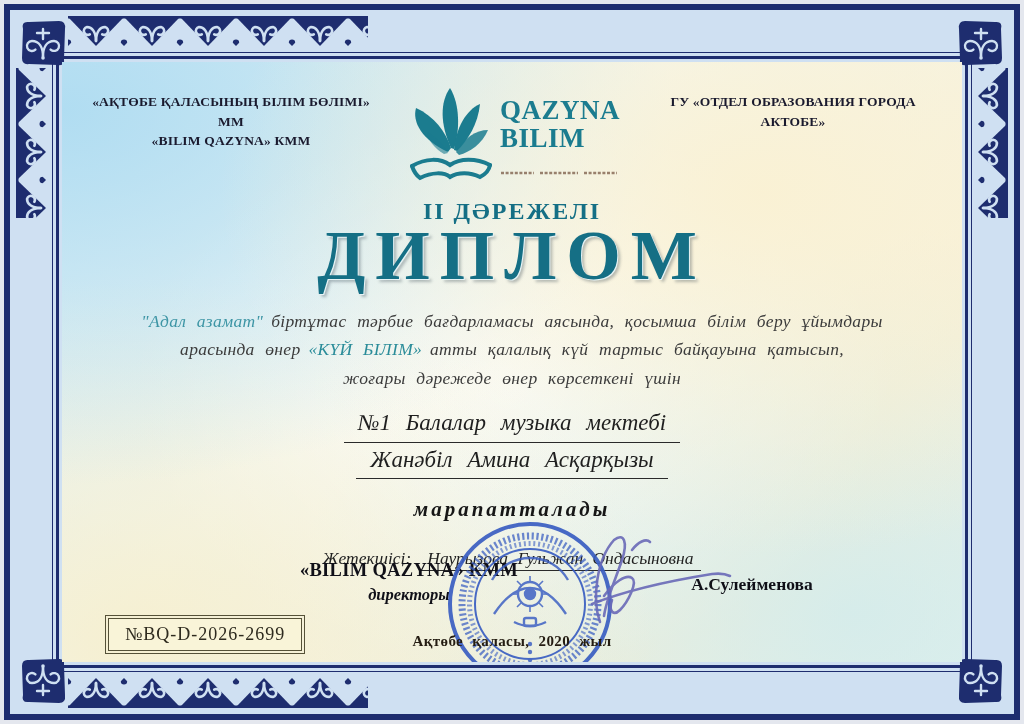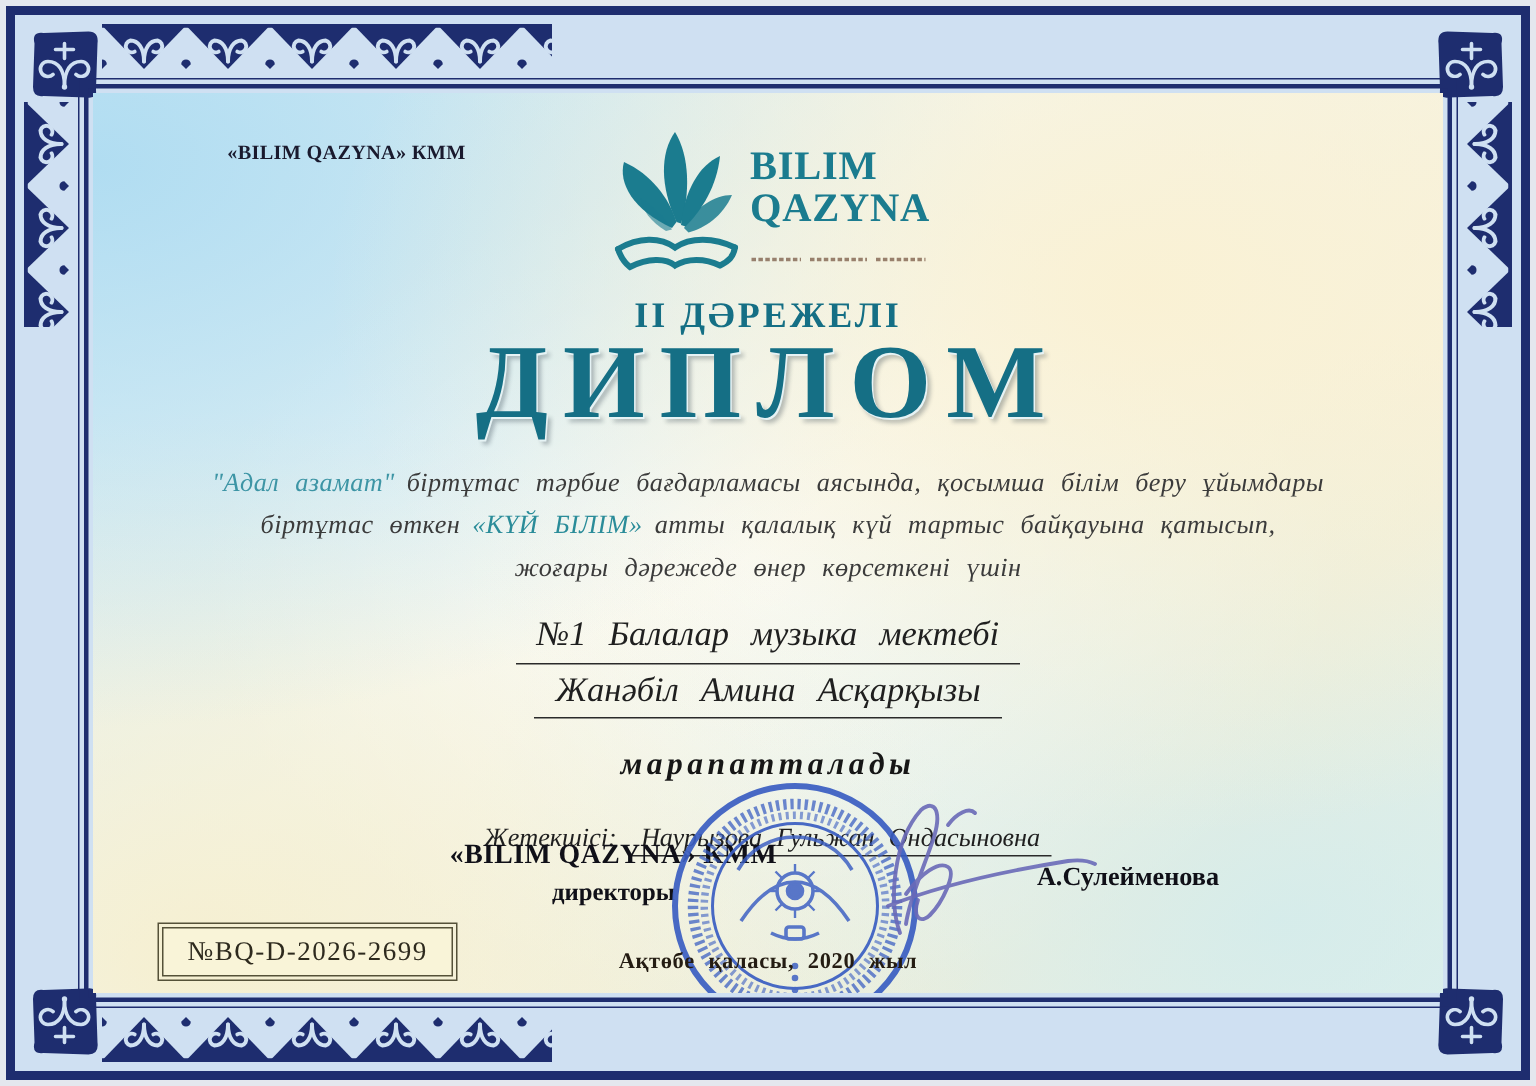--- a/index.html
+++ b/index.html
@@ -55,21 +55,21 @@
   .uline { display:inline-block; border-bottom:1.6px solid #2a2a2a; padding:0 14px 1px 14px; }
   .award { margin-top:18px; font-style:italic; font-weight:bold; font-size:21px; letter-spacing:3px; color:#161616;font-family:Liberation Serif, serif; }
 
   
   .supervisor { margin-top:26px; font-style:italic; font-size:17.5px; color:#1f1f1f; word-spacing:5px; }
   .supervisor .uline { padding:0 8px 1px 8px; }
 
   
   .org-sign { position:absolute; left:212px; top:498px; width:270px; text-align:center; }
   .org-sign .org-name { font-weight:bold; font-size:18.5px; letter-spacing:.3px; color:#101018; }
-  .org-sign .org-role { font-weight:bold; font-size:16.5px; margin-top:4px; color:#101018; }
+  .org-sign .org-role { font-weight:bold; font-size:16.5px; margin-top:4px; color:#101018;font-style:italic; }
   .signer { position:absolute; left:590px; top:512px; width:200px; font-weight:bold; font-size:17.5px; color:#101018; text-align:center; }
   .stamp { position:absolute; left:382px; top:456px; width:172px; height:172px; opacity:.92; }
   .signature { position:absolute; left:500px; top:468px; width:175px; height:105px; }
 
   .serial-box { position:absolute; left:46px; top:556px; background:rgba(250,244,216,.9);
     border:1.5px solid #555138; outline:1px solid #555138; outline-offset:2px;
     font-size:18px; color:#2e2a1e; padding:5px 16px; letter-spacing:1px; }
 
   .footer { position:absolute; left:0; right:0; bottom:12px; font-weight:bold; font-size:15px; color:#241c12; word-spacing:5px; letter-spacing:.4px; }
 </style>
@@ -139,63 +139,65 @@
     <svg class="corner corner-br" viewBox="0 0 52 52">
         <use href="#cornerg"></use>
       </svg>
 
     <div class="inner-line"></div>
 
     <div class="content">
 
       <div class="header">
         <div class="org">
+          <div>«АҚТӨБЕ ҚАЛАСЫНЫҢ БІЛІМ БӨЛІМІ» ММ</div>
           <div>«BILIM QAZYNA» КММ</div>
         </div>
 
         <div class="logo-wrap">
           <svg width="92" height="104" viewBox="0 0 92 104" xmlns="http://www.w3.org/2000/svg">
             <g fill="#1b7c8f">
               <path d="M44 70 C18 58 8 40 12 26 C30 34 42 50 47 66 Z"></path>
               <path d="M47 66 C36 42 36 20 46 6 C56 22 56 48 50 67 Z"></path>
               <path d="M50 68 C52 46 62 28 76 22 C74 42 64 58 53 69 Z"></path>
               <path d="M52 70 C60 56 72 48 84 48 C78 62 66 70 55 73 Z" opacity=".85"></path>
               <path d="M40 72 C30 66 24 58 23 50 C33 56 40 64 44 71 Z" opacity=".6"></path>
             </g>
             <g fill="none" stroke="#1b7c8f" stroke-width="4" stroke-linecap="round">
               <path d="M8 84 C22 76 36 76 46 83 C56 76 72 76 86 83"></path>
               <path d="M8 84 C10 90 12 93 16 96 C28 90 40 90 46 95 C54 90 66 90 76 95 C82 92 85 89 86 83"></path>
             </g>
           </svg>
           <div class="logo-text">
+            <div>QAZYNA</div>
             <div>BILIM</div>
-            <div>QAZYNA</div>
             <svg class="logo-tagline" width="118" height="6" viewBox="0 0 118 6" xmlns="http://www.w3.org/2000/svg">
               <g stroke="#7a5a46" stroke-width="2.4" stroke-dasharray="3 1.6" opacity=".75">
                 <line x1="1" y1="3" x2="34" y2="3"></line>
                   <line x1="40" y1="3" x2="78" y2="3"></line>
                   <line x1="84" y1="3" x2="117" y2="3"></line>
               </g>
             </svg>
           </div>
         </div>
 
         <div class="org">
+          <div>ГУ «ОТДЕЛ ОБРАЗОВАНИЯ ГОРОДА АКТОБЕ»</div>
         </div>
       </div>
 
       <div class="degree">ІІ ДӘРЕЖЕЛІ</div>
       <div class="diploma">ДИПЛОМ</div>
 
       <div class="body-text">
         <div>
           <span class="teal sp">"Адал азамат"</span><span>біртұтас тәрбие бағдарламасы аясында, қосымша білім беру ұйымдары</span>
         </div>
         <div>
-          <span class="sp">біртұтас өткен</span><span class="teal2 sp">«КҮЙ БІЛІМ»</span><span>атты қалалық күй тартыс байқауына қатысып,</span>
+          <span class="sp">арасында өнер</span><span class="teal2 sp">«КҮЙ БІЛІМ»</span><span>атты қалалық күй тартыс байқауына қатысып,</span>
         </div>
         <div>жоғары дәрежеде өнер көрсеткені үшін</div>
       </div>
 
       <div class="recipient">
         <div><span class="uline">№1 Балалар музыка мектебі</span></div>
         <div><span class="uline">Жанәбіл Амина Асқарқызы</span></div>
       </div>
 
       <div class="award">марапатталады</div>

